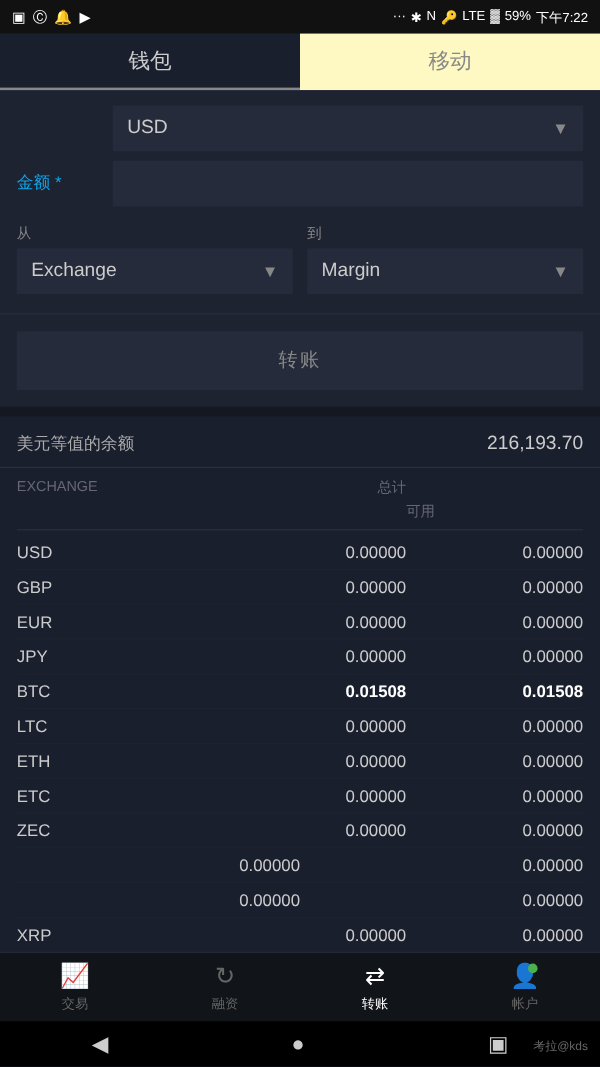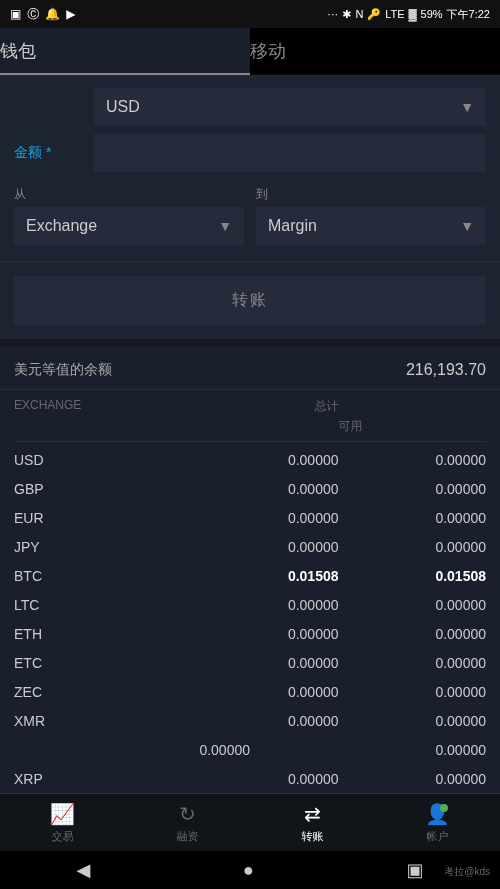--- a/index.html
+++ b/index.html
@@ -31,31 +31,32 @@
     .top-tabs {
       display: flex;
       height: 48px;
       background: #1a1f2e;
       border-bottom: 1px solid #2a2f3e;
     }
     .top-tab {
       flex: 1;
       display: flex;
       align-items: center;
+      justify-content: center;
       font-size: 18px;
       color: #888;
       cursor: pointer;
       border-bottom: 2px solid transparent;
     }
     .top-tab.active {
       color: #ccc;
       border-bottom: 2px solid #888;
     }
     .top-tab.right-tab {
-      background: #000000;
+      background: #fef9c3;
     }
 
     
     .form-area {
       background: #1e2332;
       padding: 12px 14px 16px 14px;
     }
 
     .currency-row {
       display: flex;
@@ -418,21 +419,20 @@
         <span class="td-currency">ETC</span>
         <span class="td-total">0.00000</span>
         <span class="td-available">0.00000</span>
       </div>
       <div class="table-row">
         <span class="td-currency">ZEC</span>
         <span class="td-total">0.00000</span>
         <span class="td-available">0.00000</span>
       </div>
       <div class="table-row">
-        <span class="td-currency">XMR</span>
         <span class="td-total">0.00000</span>
         <span class="td-available">0.00000</span>
       </div>
       <div class="table-row">
         <span class="td-total">0.00000</span>
         <span class="td-available">0.00000</span>
       </div>
       <div class="table-row">
         <span class="td-currency">XRP</span>
         <span class="td-total">0.00000</span>

